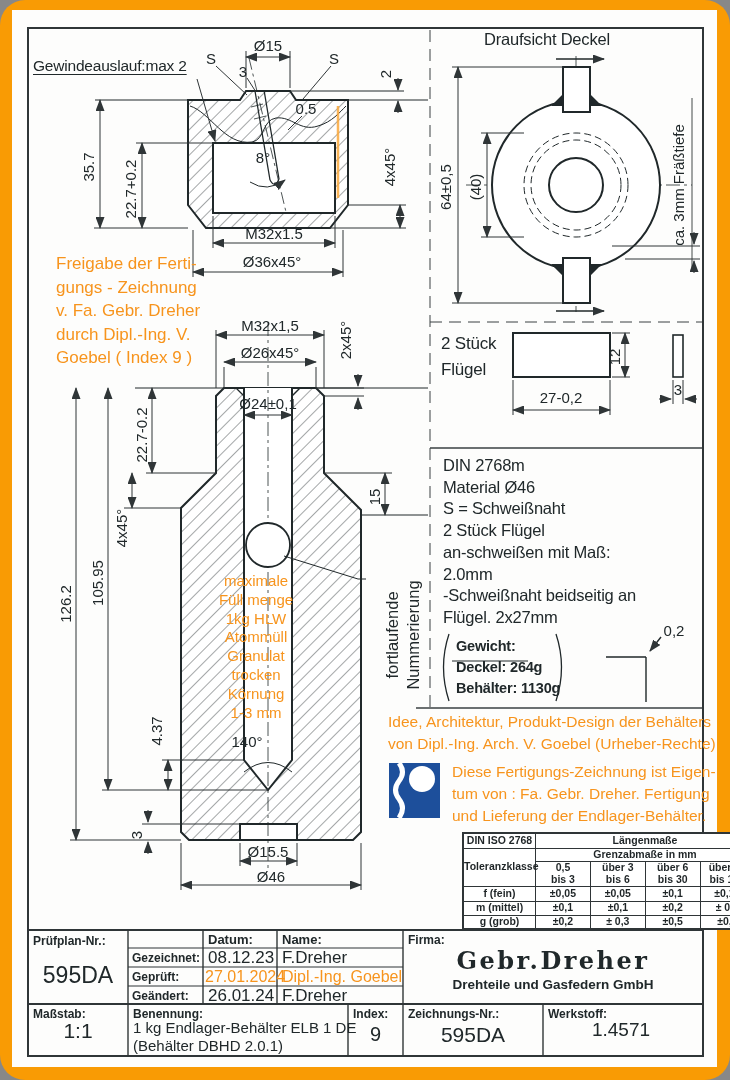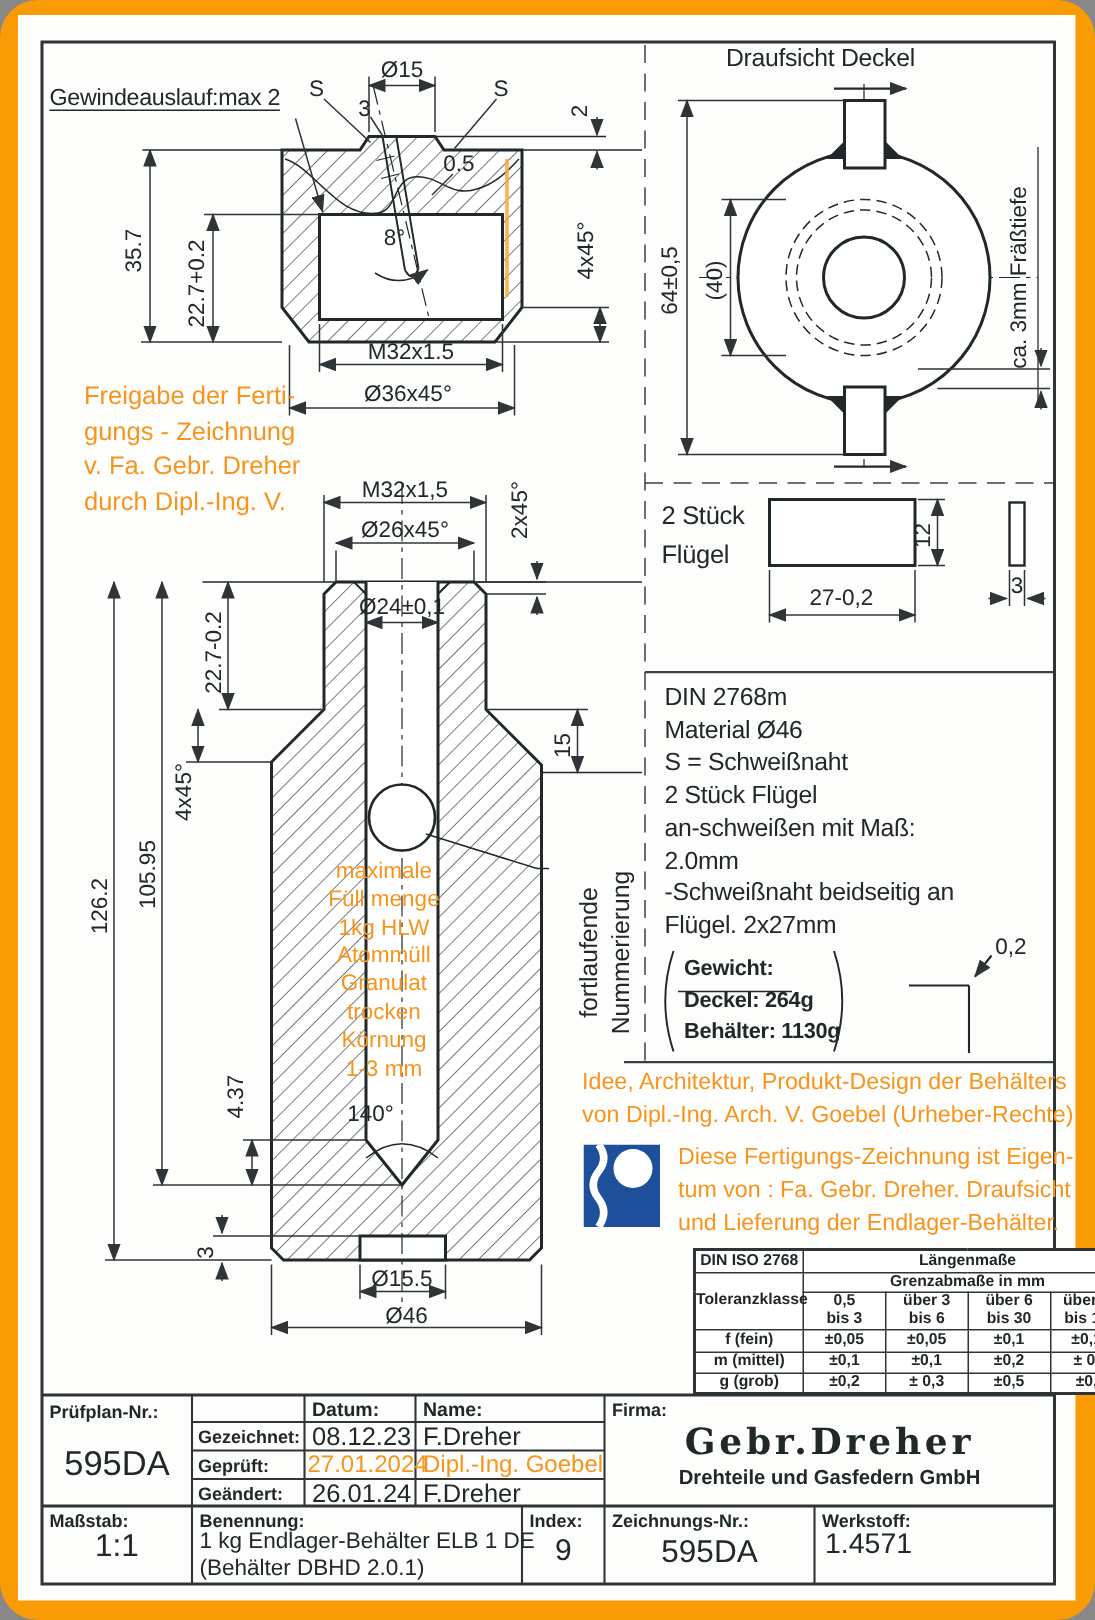--- a/index.html
+++ b/index.html
@@ -237,20 +237,21 @@
     </g>
   </svg>
 
   <div class="ov tech ul" style="left:33px;top:57px;font-size:15.5px;">Gewindeauslauf:max 2</div>
 
   <div class="ov orange" style="left:56px;top:252px;font-size:17px;line-height:23.5px;">
     <div>Freigabe der Ferti-</div>
     <div>gungs - Zeichnung</div>
     <div>v. Fa. Gebr. Dreher</div>
     <div>durch Dipl.-Ing. V.</div>
+    <div>Goebel ( Index 9 )</div>
   </div>
 
   <div class="ov tech" style="left:484px;top:30px;font-size:16.5px;">Draufsicht Deckel</div>
 
   <div class="ov tech" style="left:441px;top:331px;font-size:17px;line-height:26px;white-space:pre-line;">2 Stück
 Flügel</div>
 
   <div class="ov tech" style="left:443px;top:455px;font-size:16.5px;line-height:21.7px;">
     <div>DIN 2768m</div>
     <div>Material Ø46</div>
@@ -289,21 +290,21 @@
   <div class="ov" style="left:389px;top:763px;">
     <svg width="51" height="55">
       <rect x="0" y="0" width="51" height="55" fill="#1D4F9B"></rect>
       <path d="M10,0 q7,9 0,18 q-7,9 0,18 q7,9 0,19" stroke="#ffffff" stroke-width="5" fill="none"></path>
       <circle cx="33" cy="16" r="13" fill="#ffffff"></circle>
     </svg>
   </div>
 
   <div class="ov orange" style="left:452px;top:761px;font-size:15.5px;line-height:22px;">
     <div>Diese Fertigungs-Zeichnung ist Eigen-</div>
-    <div>tum von : Fa. Gebr. Dreher. Draufsicht</div>
+    <div>tum von : Fa. Gebr. Dreher. Fertigung</div>
     <div>und Lieferung der Endlager-Behälter.</div>
   </div>
 
   <table class="tol ov" style="left:462px;top:832px;width:294px;">
     <tbody>
         <tr style="height:15px;">
       <td style="width:71px;">DIN ISO 2768</td>
       <td colspan="4">Längenmaße</td>
     </tr>
     <tr style="height:13px;">
@@ -373,14 +374,14 @@
   <div class="ov val" style="left:133px;top:1019px;font-size:15px;">1 kg Endlager-Behälter ELB 1 DE</div>
   <div class="ov val" style="left:133px;top:1037px;font-size:15px;">(Behälter DBHD 2.0.1)</div>
 
   <div class="ov lbl" style="left:353px;top:1007px;">Index:</div>
   <div class="ov val ctr" style="left:348px;top:1023px;width:55px;font-size:20px;">9</div>
 
   <div class="ov lbl" style="left:408px;top:1007px;">Zeichnungs-Nr.:</div>
   <div class="ov val ctr" style="left:403px;top:1023px;width:140px;font-size:21px;">595DA</div>
 
   <div class="ov lbl" style="left:548px;top:1007px;">Werkstoff:</div>
-  <div class="ov val ctr" style="left:512px;top:1019px;width:134px;font-size:19px;">1.4571</div>
+  <div class="ov val ctr" style="left:554px;top:1019px;width:134px;font-size:19px;">1.4571</div>
 </div>
 
 </body></html>

